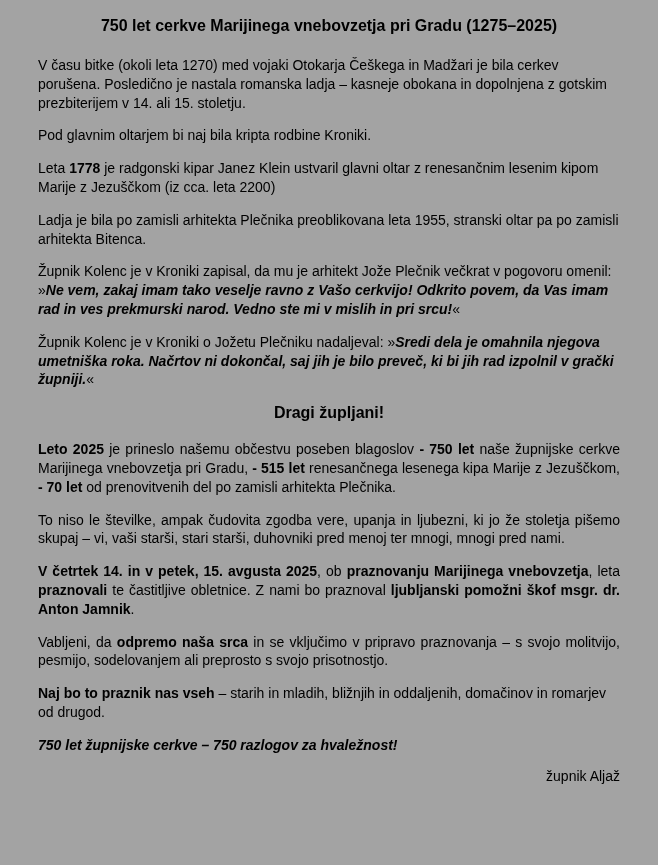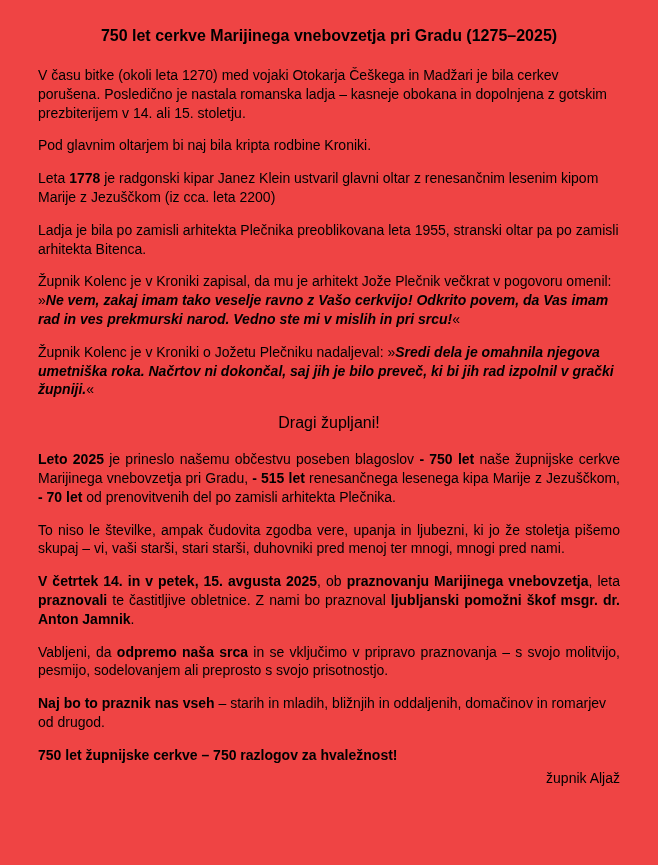--- a/index.html
+++ b/index.html
@@ -11,47 +11,47 @@
     width: 658px;
     height: 865px;
     overflow: hidden;
     font-family: "Liberation Sans", "DejaVu Sans", sans-serif;
     color: #000000;
   }
   .page {
     box-sizing: border-box;
     width: 658px;
     height: 865px;
-    padding: 26px 38px 0 38px;
-    background: #ef4444;
+    padding: 16px 38px 0 38px;
+    background: #a3a3a3;
   }
   .doc-title {
     margin: 0 0 21px 0;
     font-size: 16px;
     line-height: 19px;
     font-weight: bold;
     text-align: center;
   }
   .para {
     margin: 0 0 14px 0;
     font-size: 14px;
     line-height: 18.8px;
     text-align: left;
   }
   .just { text-align: justify; }
   .section-heading {
     margin: 5px 0 18px 0;
     font-size: 16px;
     line-height: 19px;
-    font-weight: normal;
+    font-weight: bold;
     text-align: center;
   }
   .b  { font-weight: bold; }
   .bi { font-weight: bold; font-style: italic; text-align: right; }
-  .no-gap { margin-bottom: 4px; }
+  .no-gap { margin-bottom: 12px; font-style: italic; }
   .signature {
     margin: 0;
     font-size: 14px;
     line-height: 18.8px;
     text-align: right;
   }
 </style>
 </head>
 <body>
 

